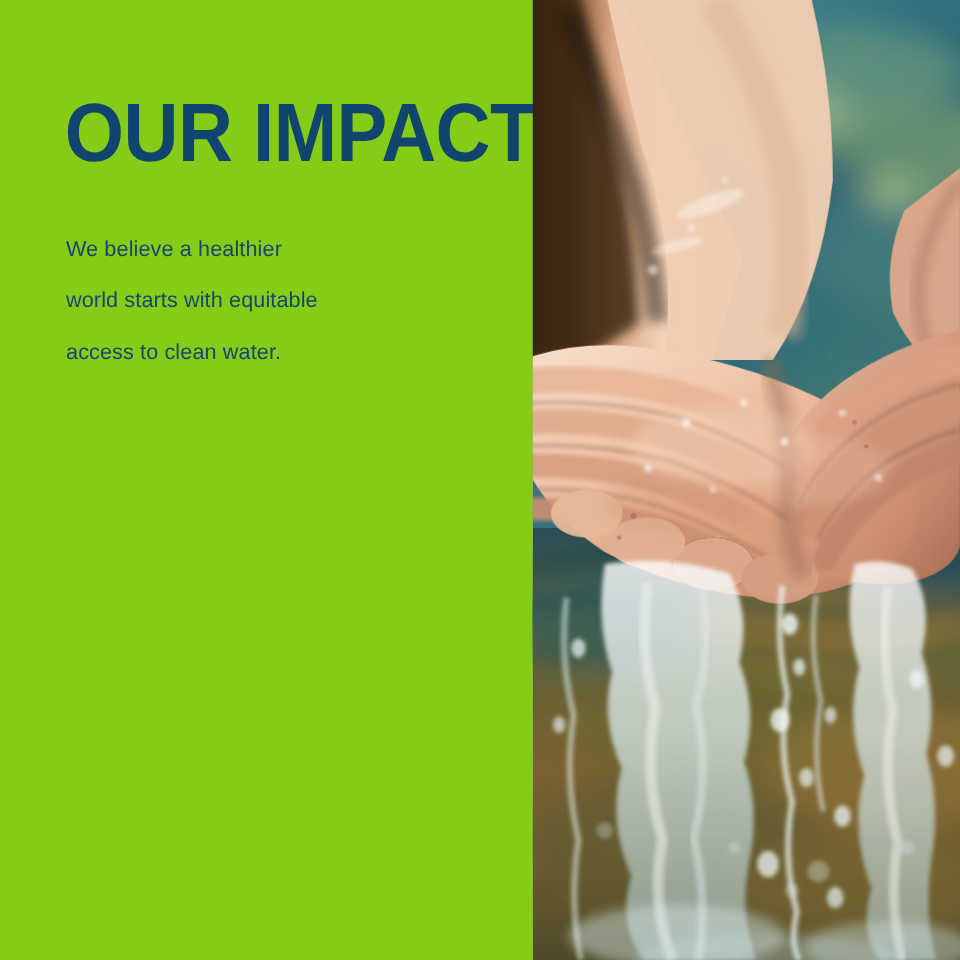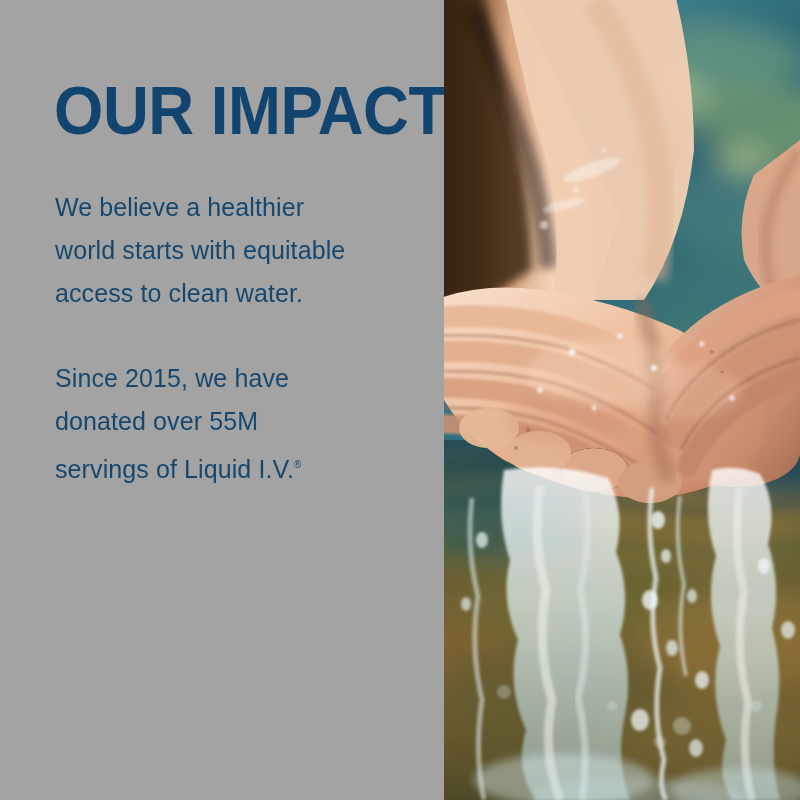--- a/index.html
+++ b/index.html
@@ -19,21 +19,21 @@
     height: 800px;
     display: flex;
     overflow: hidden;
   }
 
   
   .text-panel {
     position: relative;
     width: 444px;
     height: 800px;
-    background: #a3a3a3;
+    background: #84cc16;
     box-sizing: border-box;
     padding: 16px;
     flex: 0 0 444px;
   }
   .headline {
     position: absolute;
     left: 54px;
     top: 78px;
     margin: 0;
     font-family: "Liberation Sans Narrow", "Liberation Sans", sans-serif;
@@ -48,21 +48,21 @@
   }
   .body-block {
     position: absolute;
     left: 55px;
     top: 186px;
     width: 360px;
   }
   .para {
     margin: 0 0 42px 0;
     font-family: "Liberation Sans", sans-serif;
-    font-size: 25px;
+    font-size: 18px;
     line-height: 43px;
     color: #16486f;
     letter-spacing: 0.1px;
     font-weight: 400;
     white-space: pre-line;
   }
   .para:last-child { margin-bottom: 0; }
   .reg {
     font-size: 0.40em;
     vertical-align: 0.95em;
@@ -89,23 +89,20 @@
 
     <h1 class="headline">OUR IMPACT</h1>
 
     <div class="body-block">
 
       <p class="para">We believe a healthier
 world starts with equitable
 access to clean water.</p>
 
 
-      <p class="para"><span>Since 2015, we have
-donated over 55M
-servings of Liquid I.V.</span><span class="reg">®</span></p>
 
     </div>
   </div>
 
   <div class="photo-panel">
     <svg viewBox="0 0 356 800" preserveAspectRatio="none" aria-hidden="true">
       <defs>
 
         <linearGradient id="waterTop" x1="0" y1="0" x2="1" y2="1">
           <stop offset="0%" stop-color="#5b8f84"></stop>

